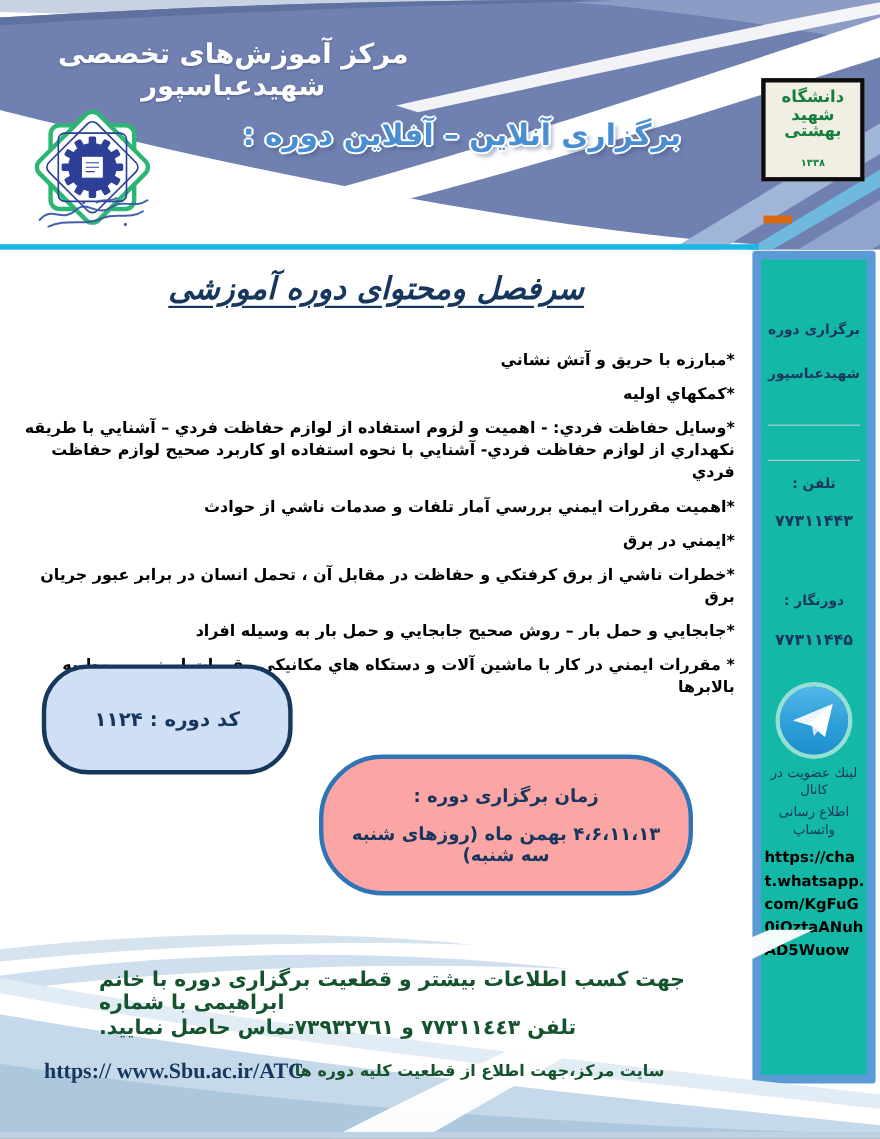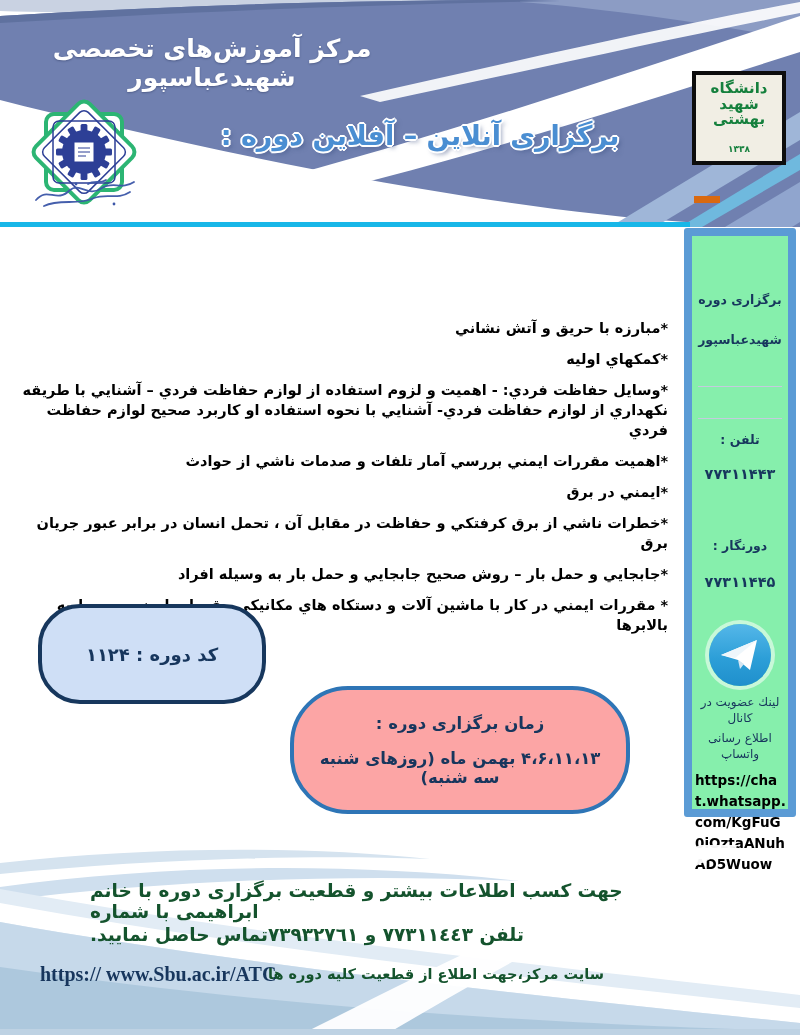--- a/index.html
+++ b/index.html
@@ -17,21 +17,21 @@
     color:#ffffff;font-size:25px;font-weight:bold;letter-spacing:-0.5px;
     text-shadow:0 1px 2px rgba(40,50,90,.45);
   }
   .outlined-blue{
     color:#4a8ed2;font-weight:bold;direction:rtl;text-align:center;
     text-shadow:
       -2px 0 0 #fff, 2px 0 0 #fff, 0 -2px 0 #fff, 0 2px 0 #fff,
       -1px -1px 0 #fff, 1px 1px 0 #fff, -1px 1px 0 #fff, 1px -1px 0 #fff,
       3px 3px 4px rgba(60,80,130,.5);
   }
-  .delivery-mode{left:150px;top:120px;width:540px;font-size:27px;}
+  .delivery-mode{left:150px;top:108px;width:540px;font-size:27px;}
   .course-title{left:120px;top:183px;width:420px;font-size:29px;letter-spacing:1px;}
 
   .uni-logo{
     left:692px;top:71px;width:86px;height:86px;
     border:4px solid #0d0d0d;background:#f1eee4;
     display:flex;flex-direction:column;align-items:center;justify-content:center;
     direction:rtl;color:#15803d;font-weight:bold;line-height:1.02;
     text-align:center;font-size:15px;
   }
   .uni-logo .yr{font-size:9px;margin-top:18px;}
@@ -62,22 +62,22 @@
     font-size:18px;
   }
   .pill-schedule{
     left:290px;top:686px;width:340px;height:128px;
     background:#fca5a5;border:4px solid #2e75b6;border-radius:58px;
     font-size:16.5px;row-gap:16px;padding:0 10px;
   }
 
   
   .sidebar{
-    left:684px;top:228px;width:112px;height:589px;box-sizing:border-box;
-    background:#86efac;border:8px solid #5b9bd5;border-radius:3px;
+    left:684px;top:228px;width:112px;height:757px;box-sizing:border-box;
+    background:#14b8a6;border:8px solid #5b9bd5;border-radius:3px;
     z-index:1;
   }
   .sb-item{
     position:absolute;left:0;right:0;text-align:center;direction:rtl;
     color:#17365d;font-weight:bold;font-size:12.5px;
   }
   .sb-num{font-size:14.5px;letter-spacing:1px;}
   .sb-div{position:absolute;left:6px;right:6px;border-top:1px solid #c3cbdd;}
   .tg-icon{
     position:absolute;left:17px;width:62px;height:62px;border-radius:50%;
@@ -184,20 +184,21 @@
   <div class="abs uni-logo">
     <span>دانشگاه</span>
     <span>شهید</span>
     <span>بهشتی</span>
     <span class="yr">۱۳۳۸</span>
   </div>
 
   <div class="abs orange-dash"></div>
   <div class="abs cyan-line"></div>
 
+  <div class="abs content-heading">سرفصل ومحتوای دوره آموزشی</div>
 
   <div class="abs topics">
     <div class="topic">*مبارزه با حريق و آتش نشاني</div>
     <div class="topic">*كمكهاي اوليه</div>
     <div class="topic">*وسايل حفاظت فردي: - اهميت و لزوم استفاده از لوازم حفاظت فردي – آشنايي با طريقه نكهداري از لوازم حفاظت فردي- آشنايي با نحوه استفاده او كاربرد صحيح لوازم حفاظت فردي</div>
     <div class="topic">*اهميت مقررات ايمني بررسي آمار تلفات و صدمات ناشي از حوادث</div>
     <div class="topic">*ايمني در برق</div>
     <div class="topic">*خطرات ناشي از برق كرفتكي و حفاظت در مقابل آن ، تحمل انسان در برابر عبور جريان برق</div>
     <div class="topic">*جابجايي و حمل بار – روش صحيح جابجايي و حمل بار به وسيله افراد</div>
     <div class="topic">* مقررات ايمني در كار با ماشين آلات و دستكاه هاي مكانيكي مقررات ايمني مربوط به بالابرها</div>

